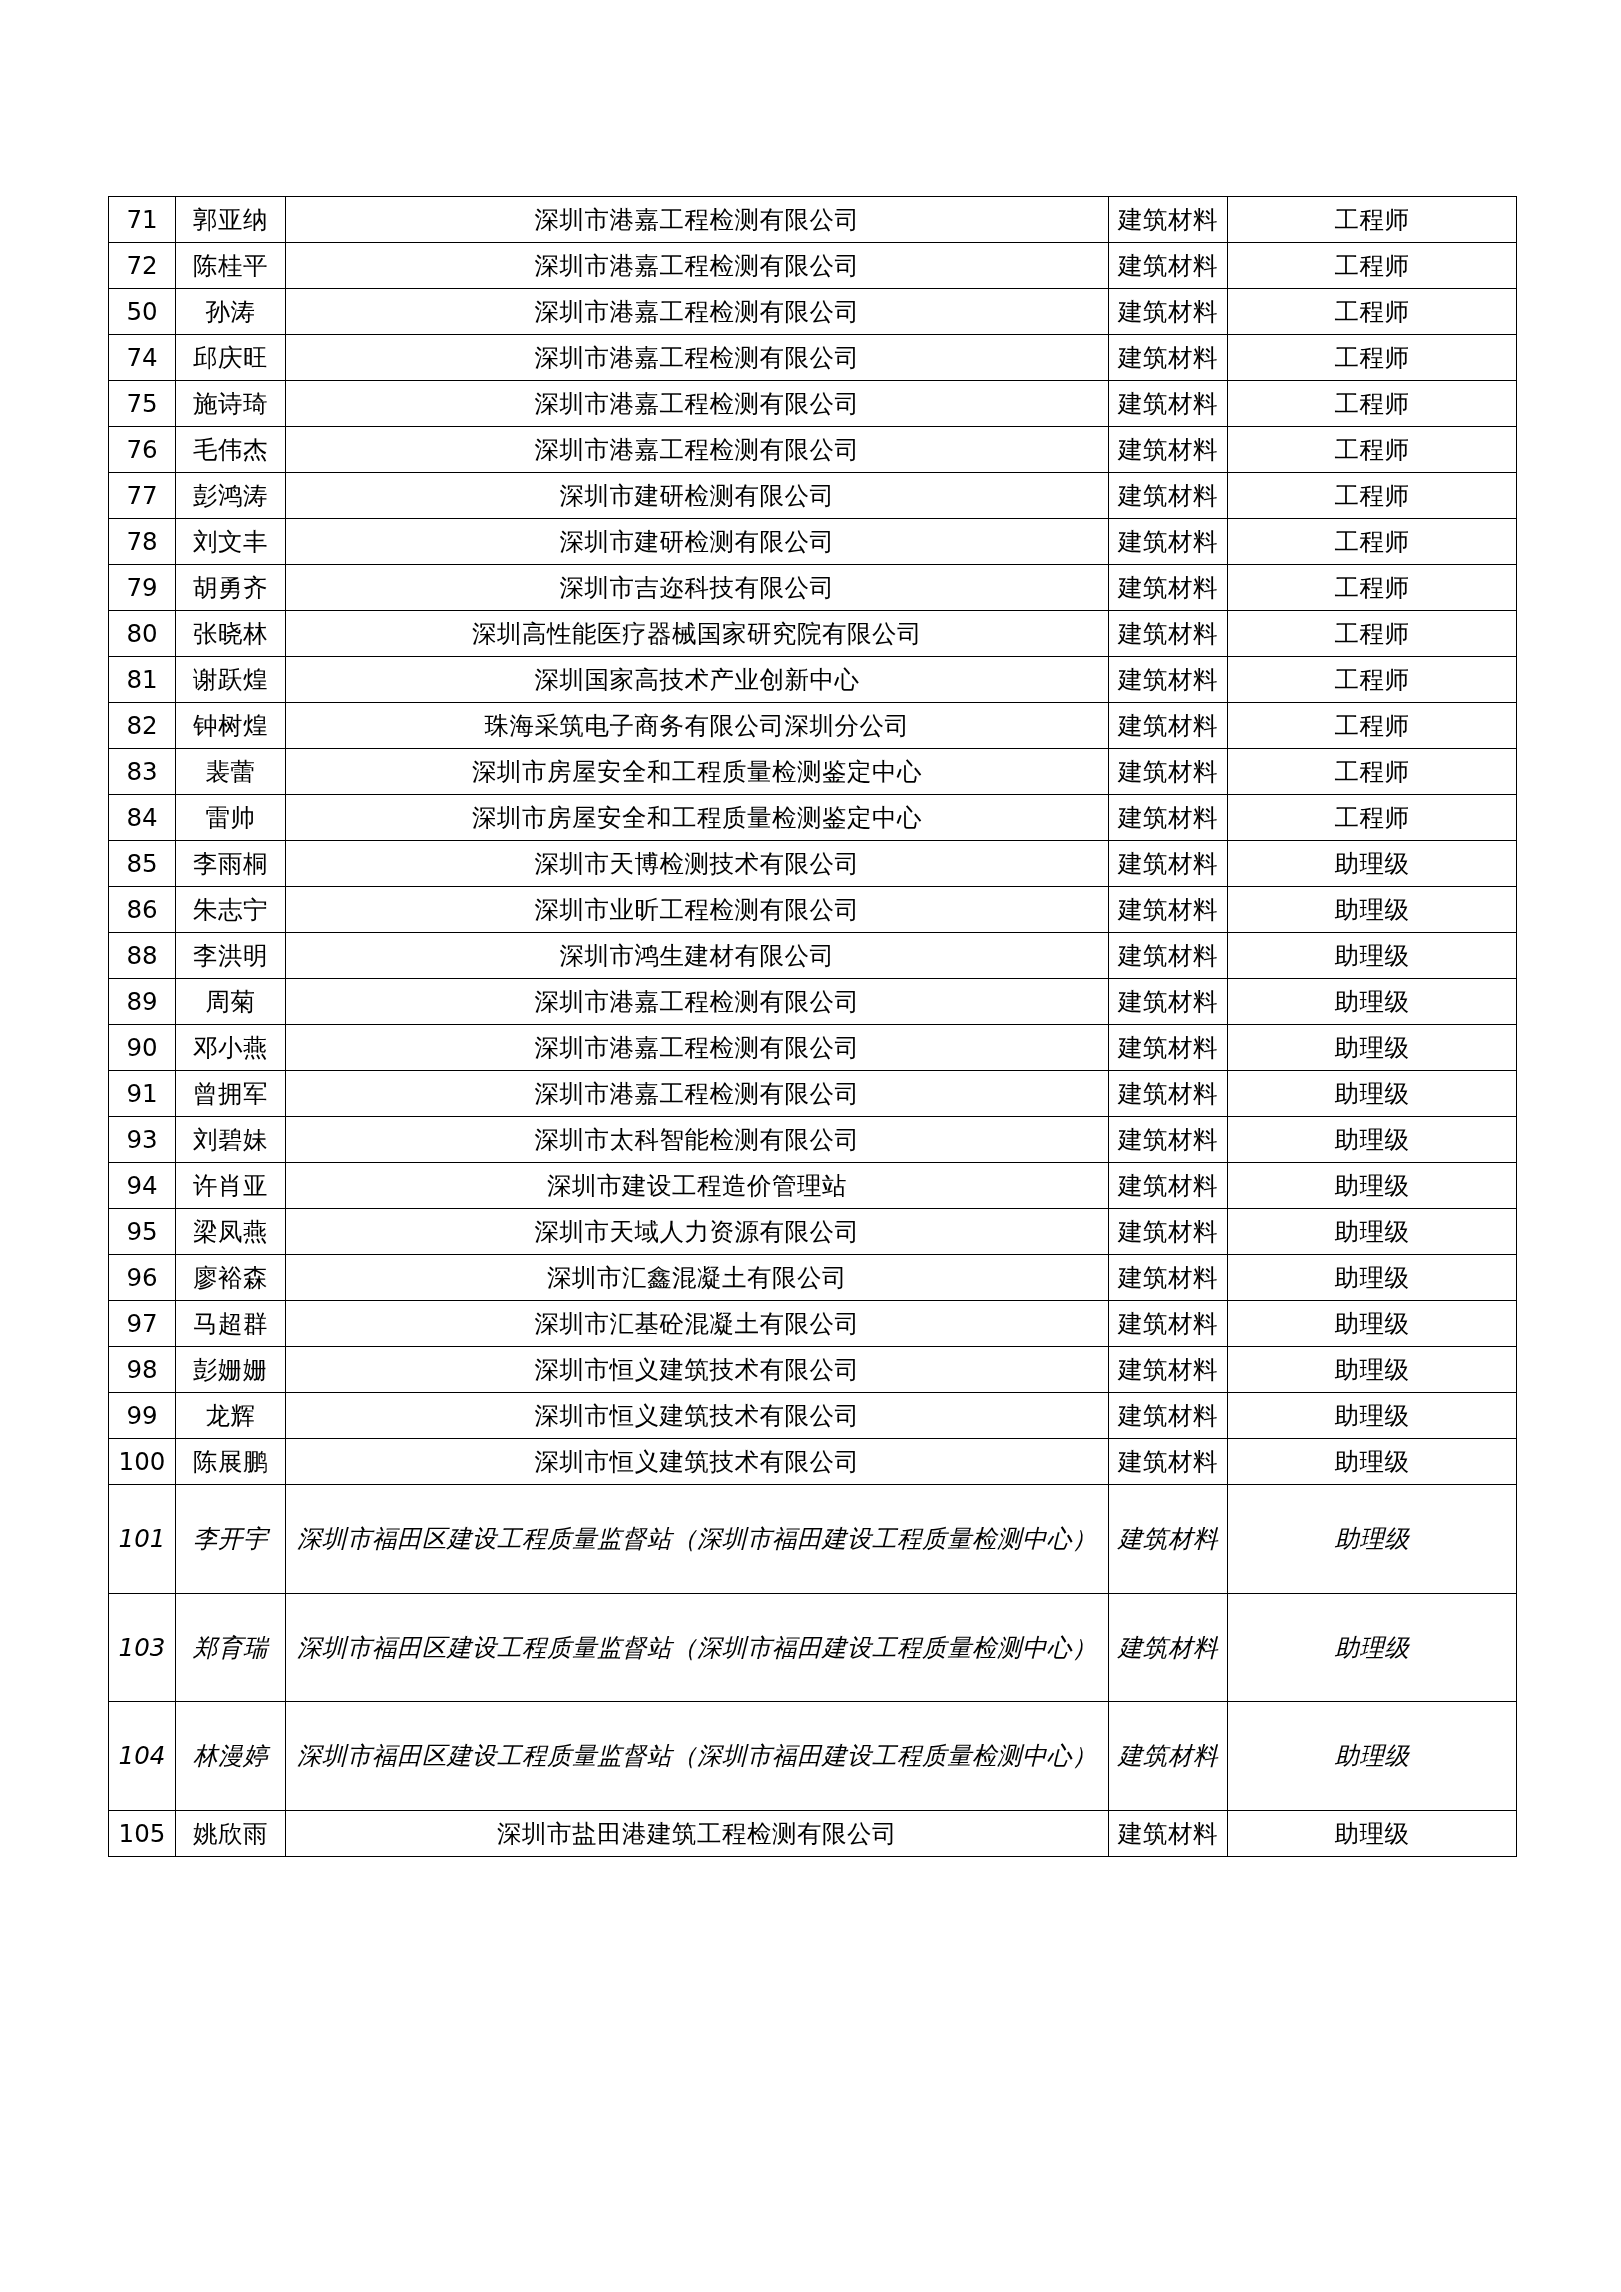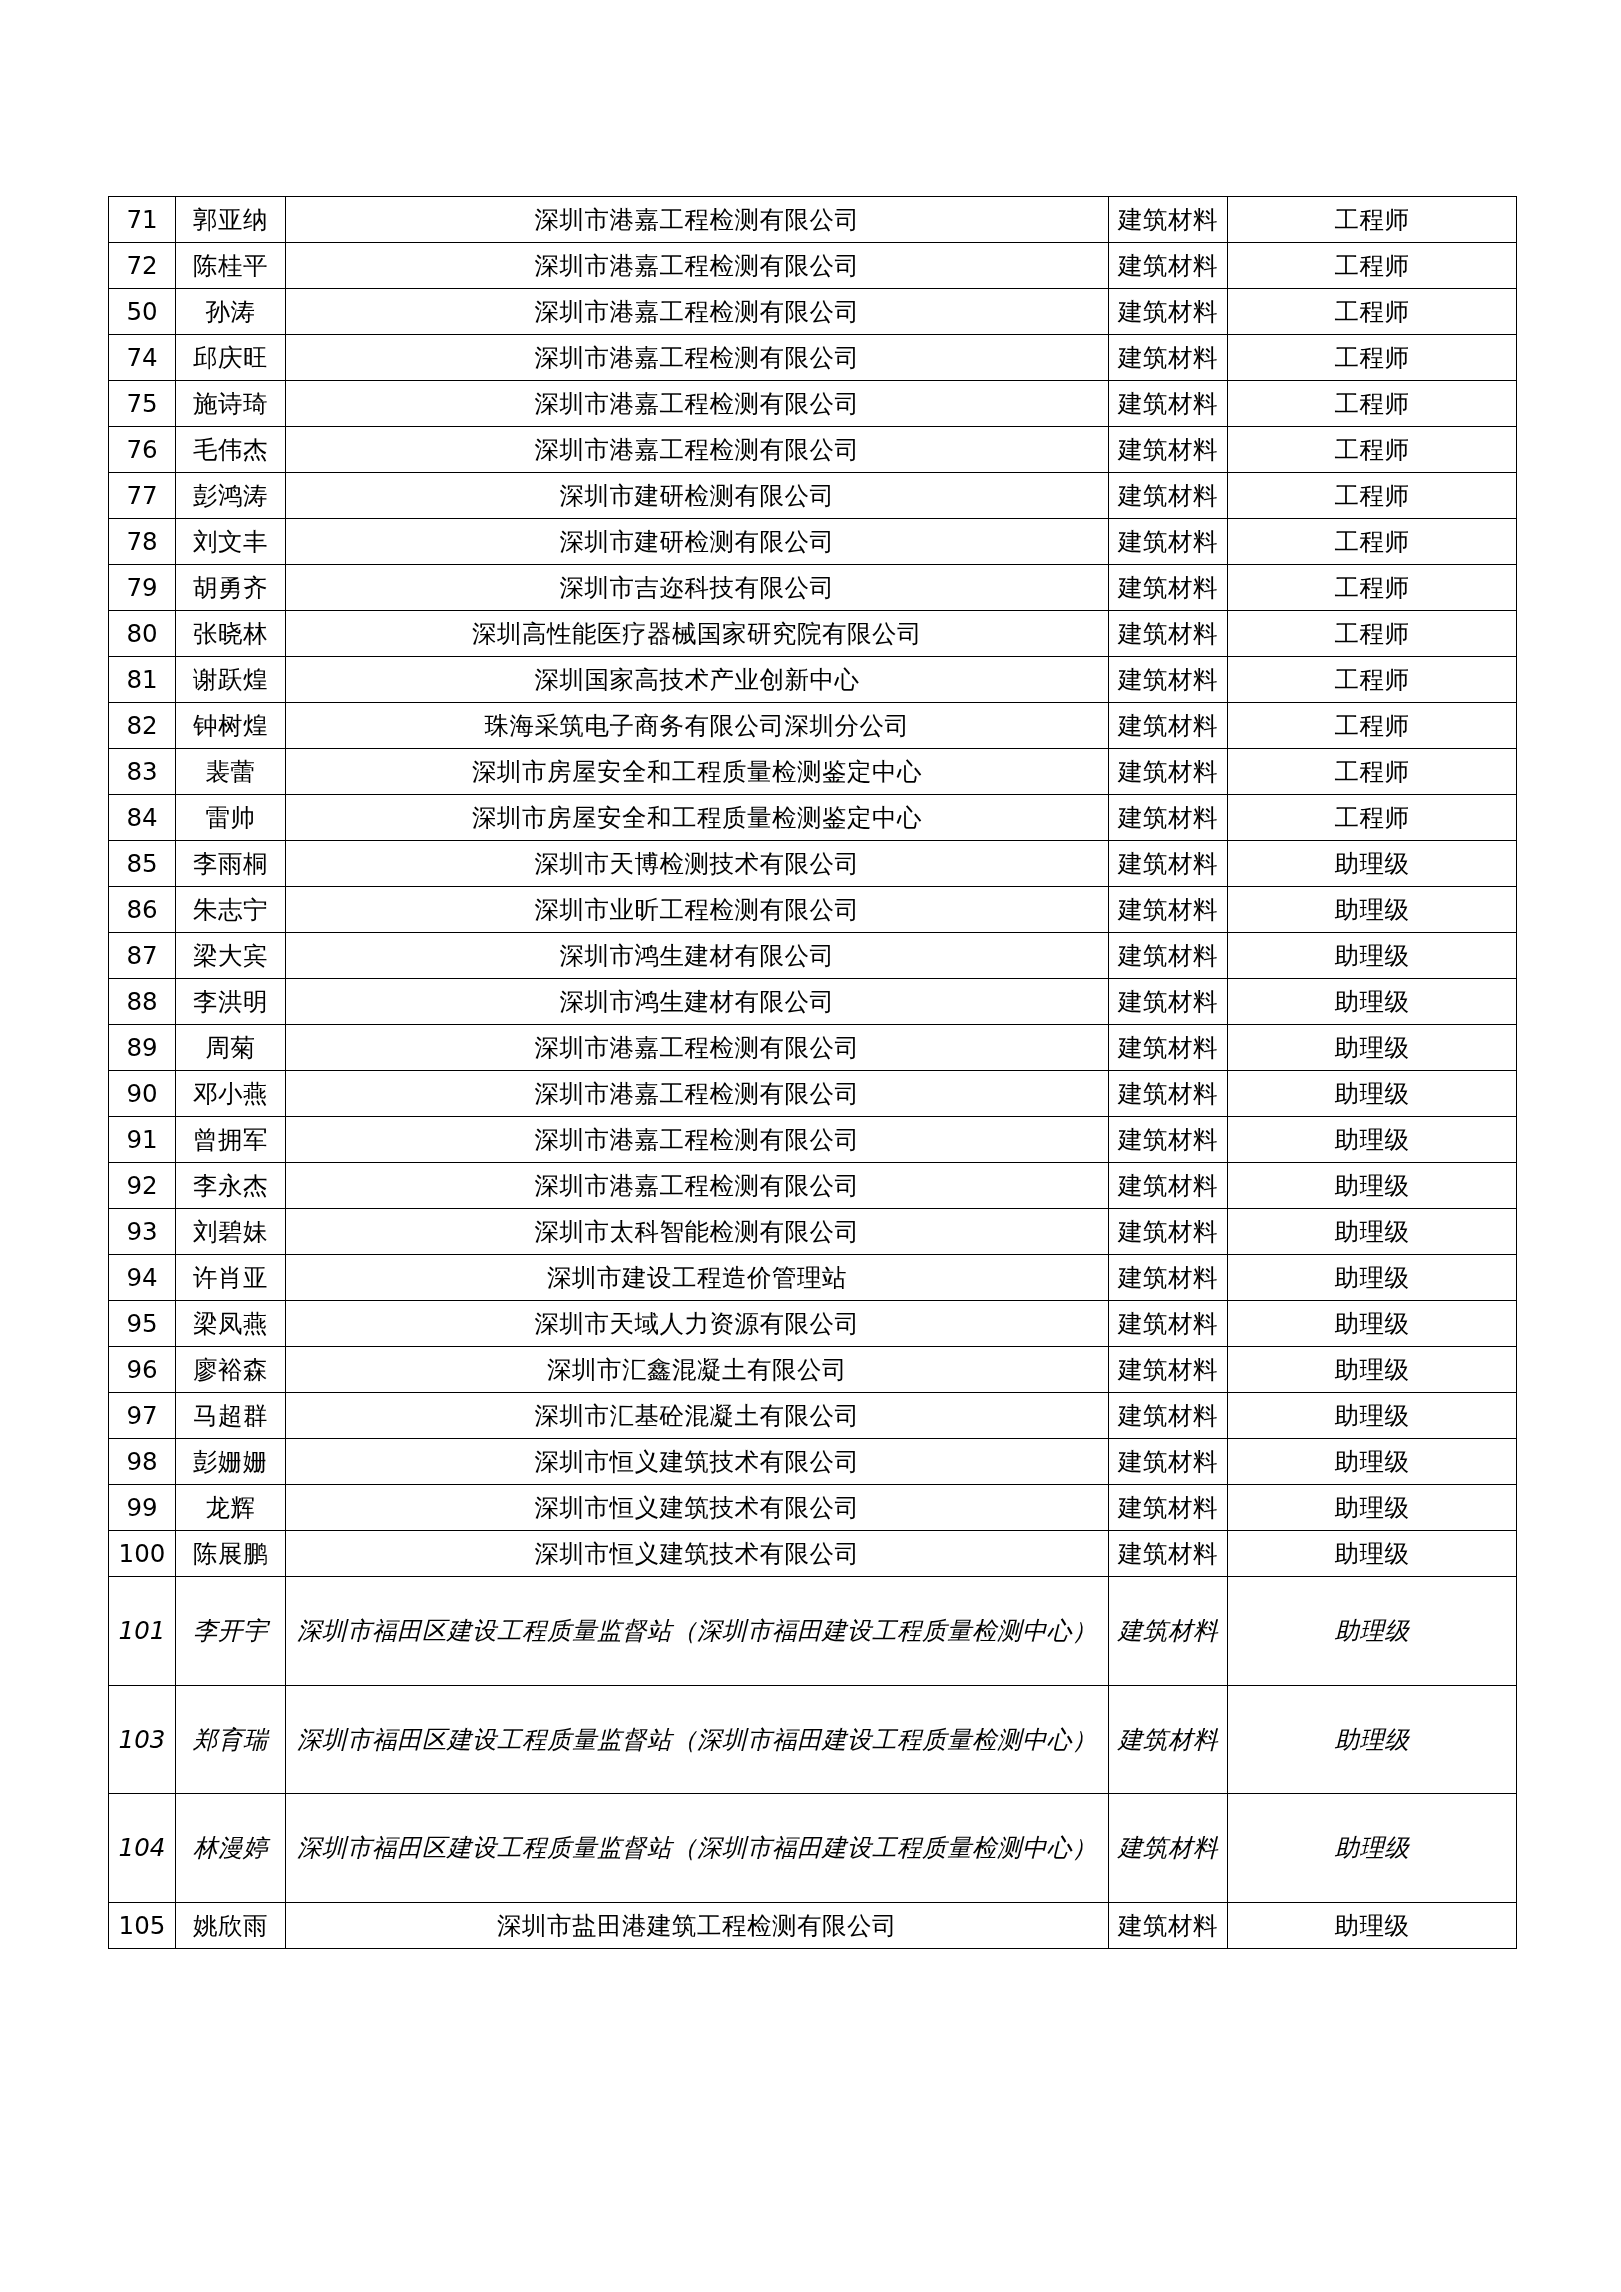--- a/index.html
+++ b/index.html
@@ -189,27 +189,20 @@
             <td class="level">助理级</td>
           </tr>
           <tr>
             <td class="seq">86</td>
             <td class="name">朱志宁</td>
             <td class="org">深圳市业昕工程检测有限公司</td>
             <td class="major">建筑材料</td>
             <td class="level">助理级</td>
           </tr>
           <tr>
-            <td class="seq">87</td>
-            <td class="name">梁大宾</td>
-            <td class="org">深圳市鸿生建材有限公司</td>
-            <td class="major">建筑材料</td>
-            <td class="level">助理级</td>
-          </tr>
-          <tr>
             <td class="seq">88</td>
             <td class="name">李洪明</td>
             <td class="org">深圳市鸿生建材有限公司</td>
             <td class="major">建筑材料</td>
             <td class="level">助理级</td>
           </tr>
           <tr>
             <td class="seq">89</td>
             <td class="name">周菊</td>
             <td class="org">深圳市港嘉工程检测有限公司</td>
@@ -219,27 +212,20 @@
           <tr>
             <td class="seq">90</td>
             <td class="name">邓小燕</td>
             <td class="org">深圳市港嘉工程检测有限公司</td>
             <td class="major">建筑材料</td>
             <td class="level">助理级</td>
           </tr>
           <tr>
             <td class="seq">91</td>
             <td class="name">曾拥军</td>
-            <td class="org">深圳市港嘉工程检测有限公司</td>
-            <td class="major">建筑材料</td>
-            <td class="level">助理级</td>
-          </tr>
-          <tr>
-            <td class="seq">92</td>
-            <td class="name">李永杰</td>
             <td class="org">深圳市港嘉工程检测有限公司</td>
             <td class="major">建筑材料</td>
             <td class="level">助理级</td>
           </tr>
           <tr>
             <td class="seq">93</td>
             <td class="name">刘碧妹</td>
             <td class="org">深圳市太科智能检测有限公司</td>
             <td class="major">建筑材料</td>
             <td class="level">助理级</td>

